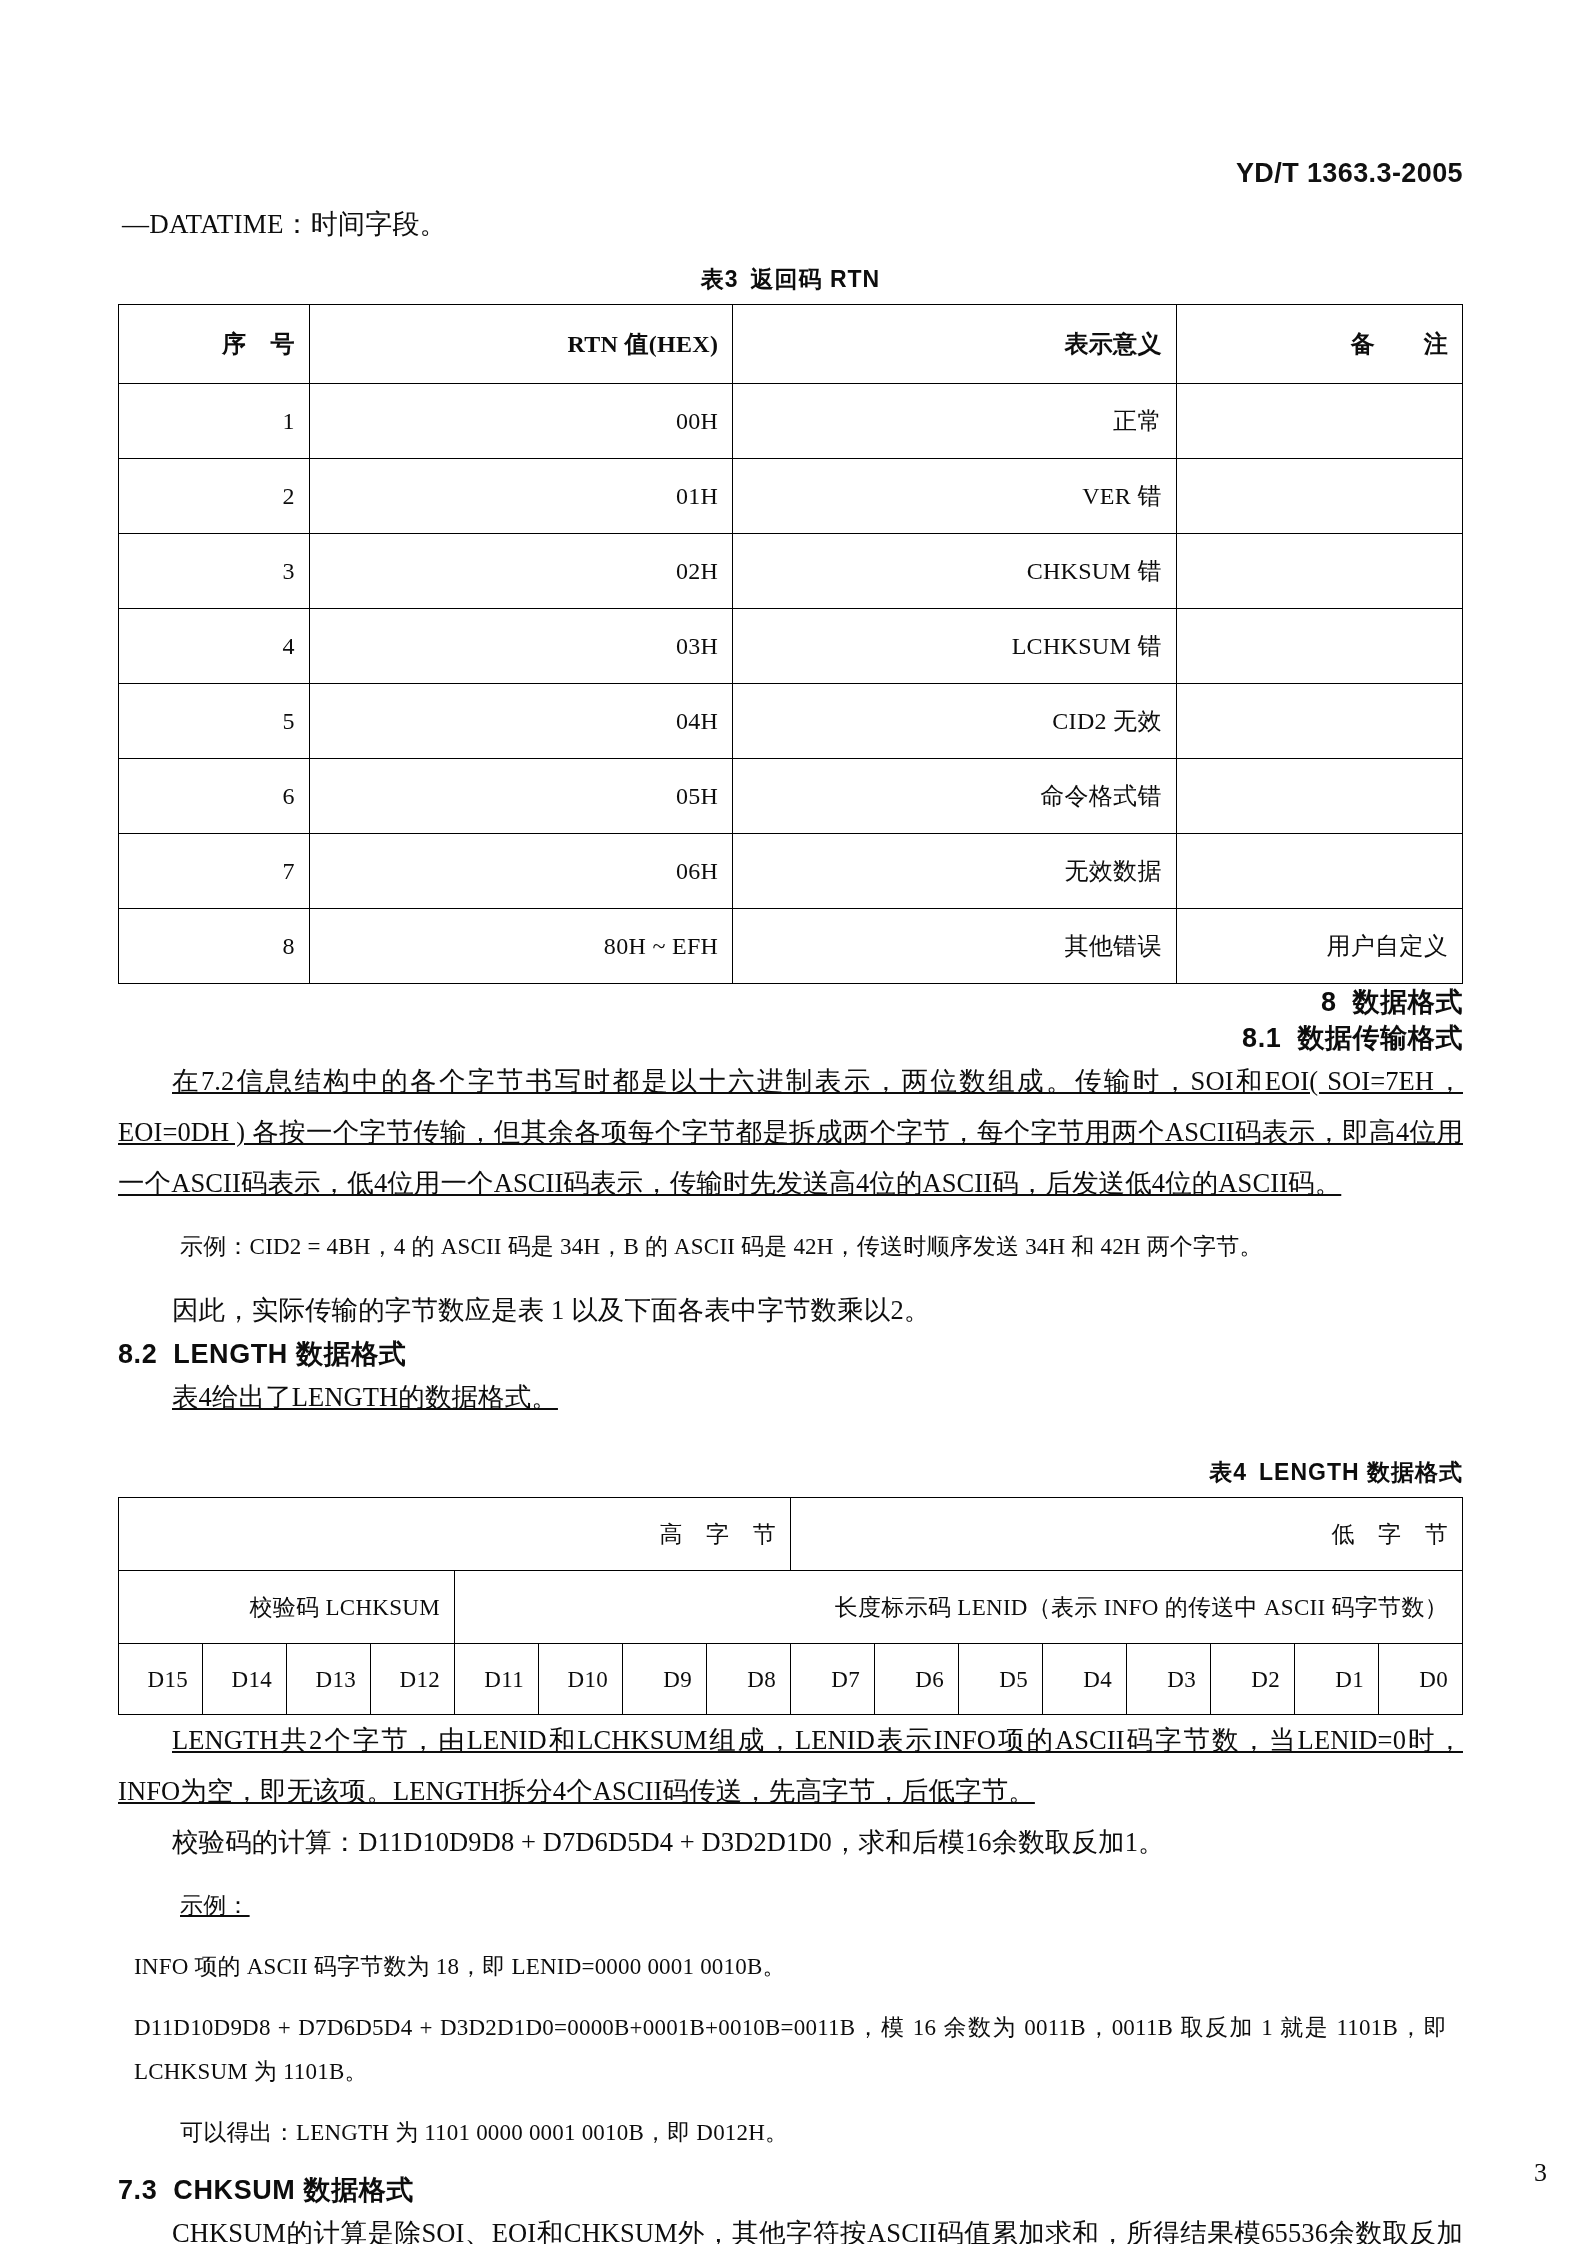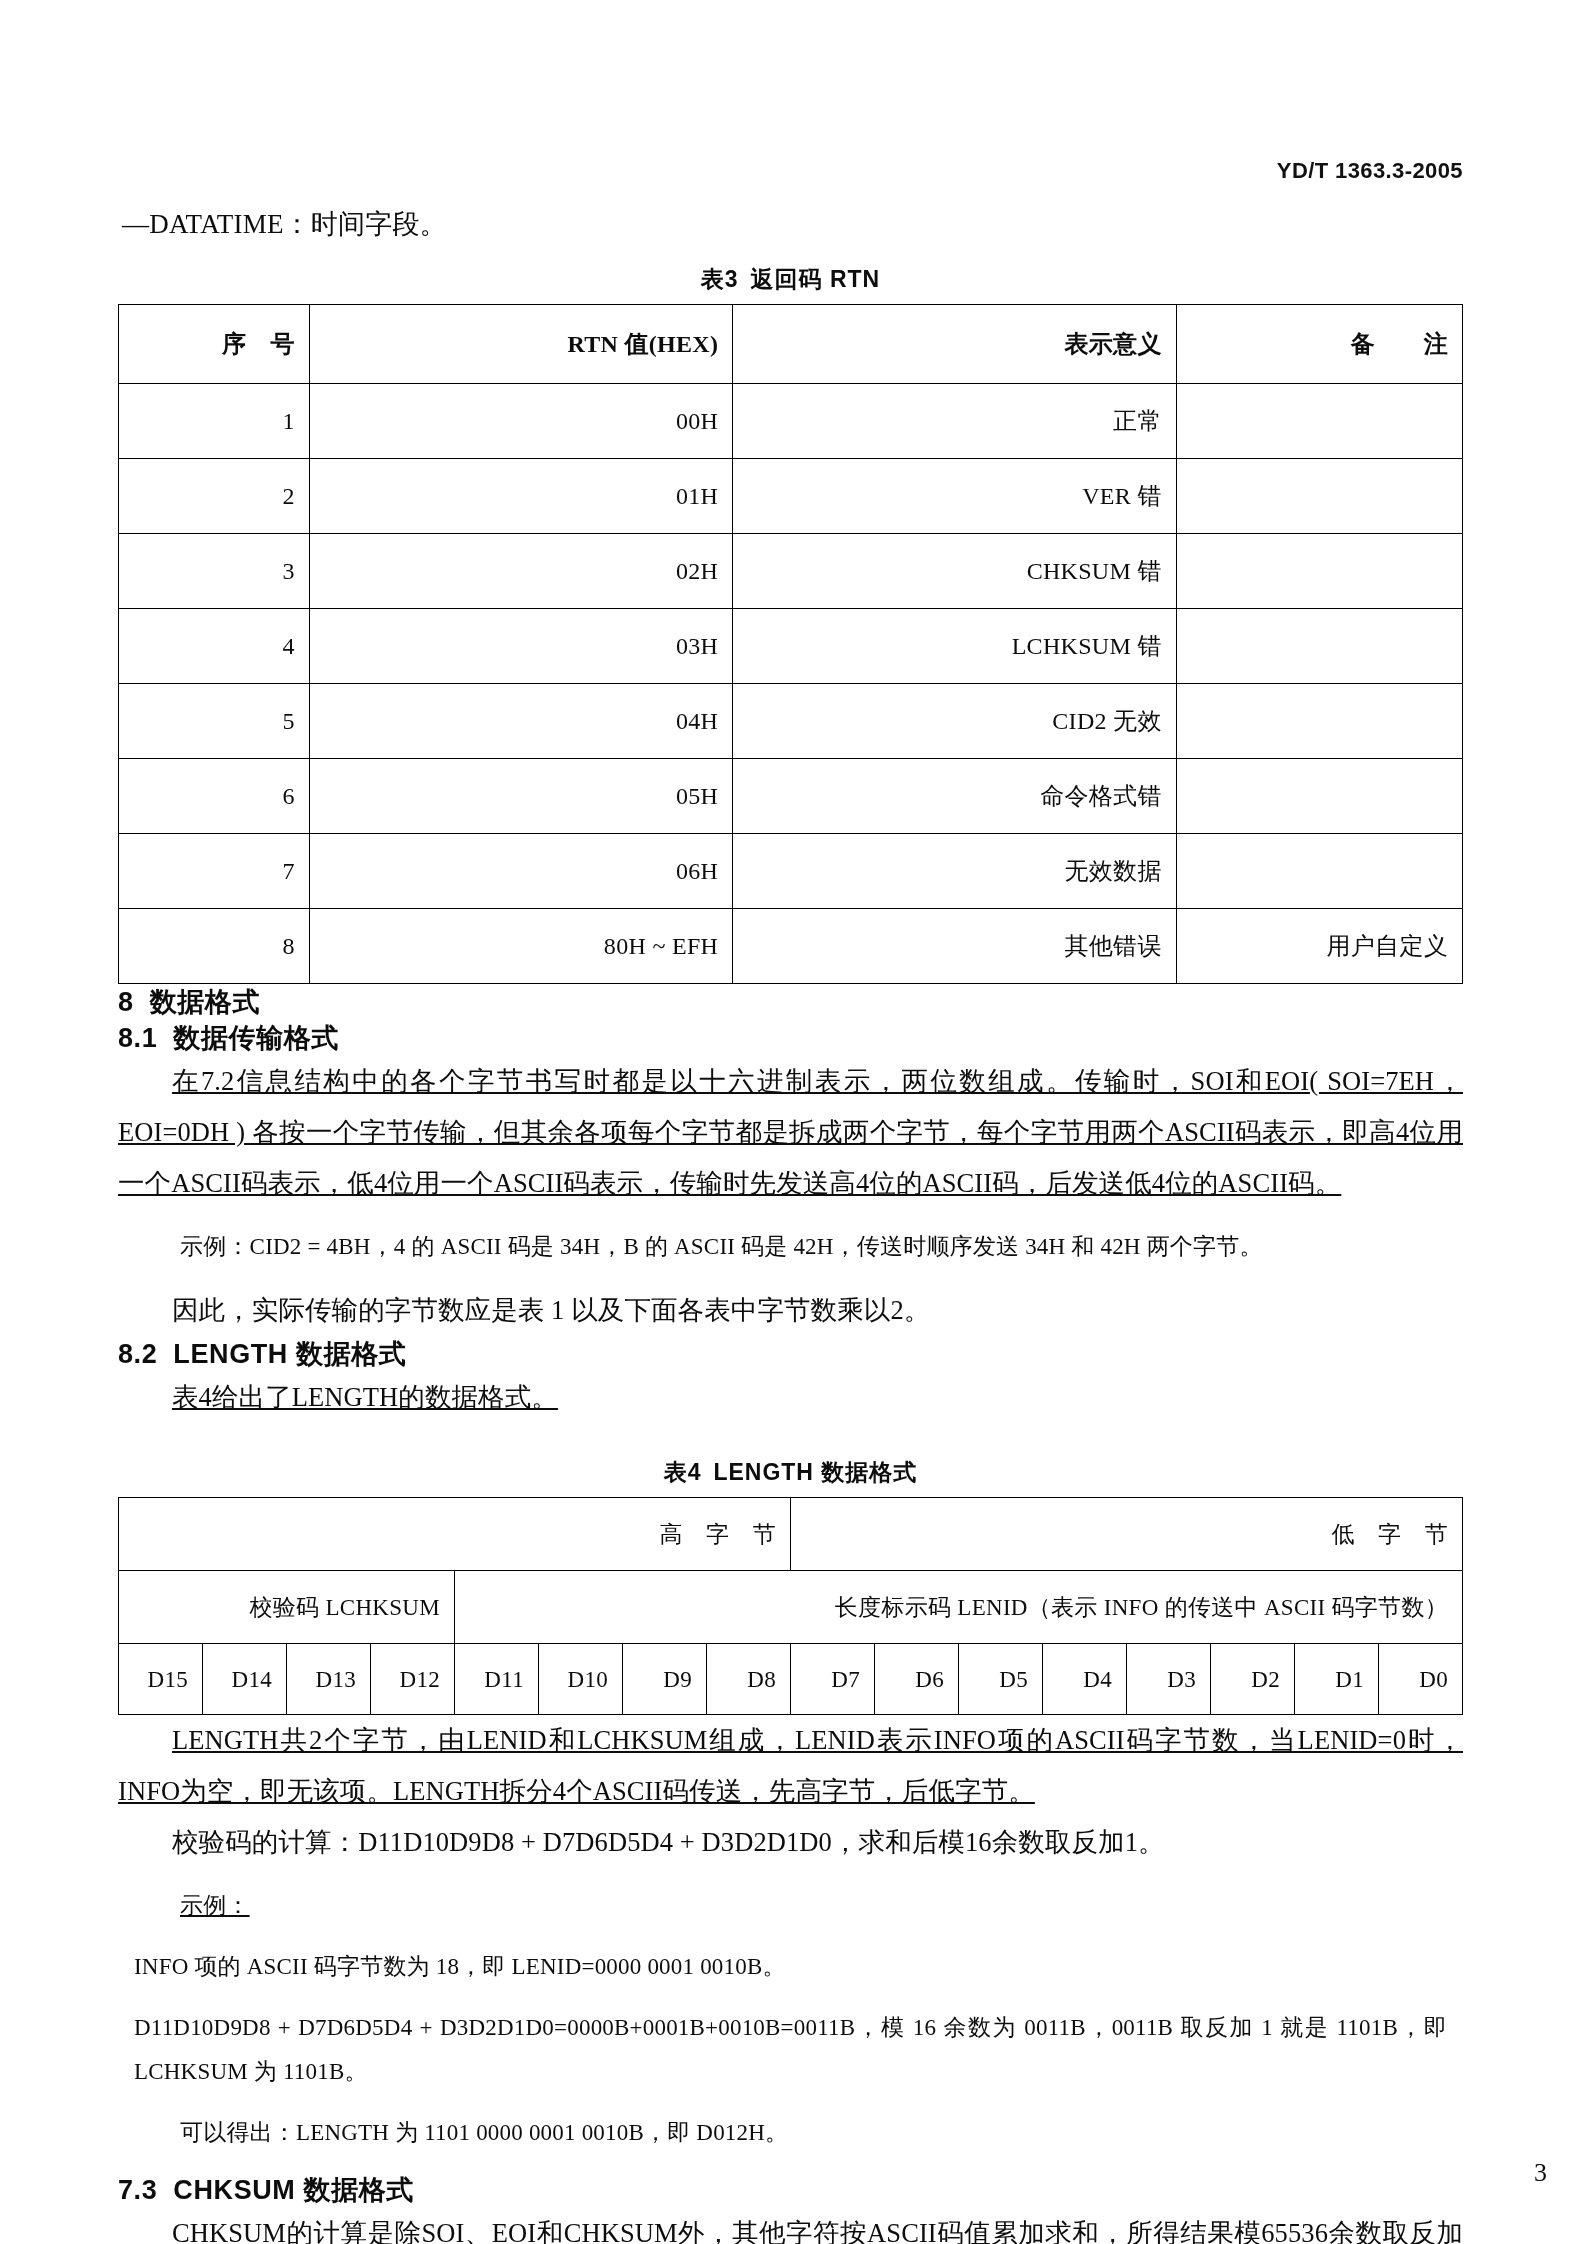--- a/index.html
+++ b/index.html
@@ -26,21 +26,21 @@
     top: 0;
     width: 1345px;
   }
 
   
   .page-header {
     position: absolute;
     top: 158px;
     right: 0;
     font-family: "Liberation Sans", "DejaVu Sans", sans-serif;
-    font-size: 22px;
+    font-size: 27px;
     font-weight: 600;
     letter-spacing: 0.4px;
     color: #111;
     white-space: nowrap;
   }
 
   
   .lead-line {
     position: absolute;
     top: 206px;
@@ -126,21 +126,21 @@
     margin: 16px;
     letter-spacing: 0.2px;
     text-align: justify;
   }
   p.small.indent { text-indent: 46px; }
 
   .mt-8  { margin-top: 8px; }
   .mt-14 { margin-top: 14px; text-decoration: underline; }
   .mt-18 { margin-top: 18px; }
   .mt-22 { margin-top: 22px; }
-  .mt-34 { margin-top: 34px; }
+  .mt-34 { margin-top: 34px; text-align: right; }
 
   .page-number {
     position: absolute;
     right: 34px;
     bottom: 56px;
     font-size: 26px;
     font-family: "Liberation Serif", serif;
   }
 
   

